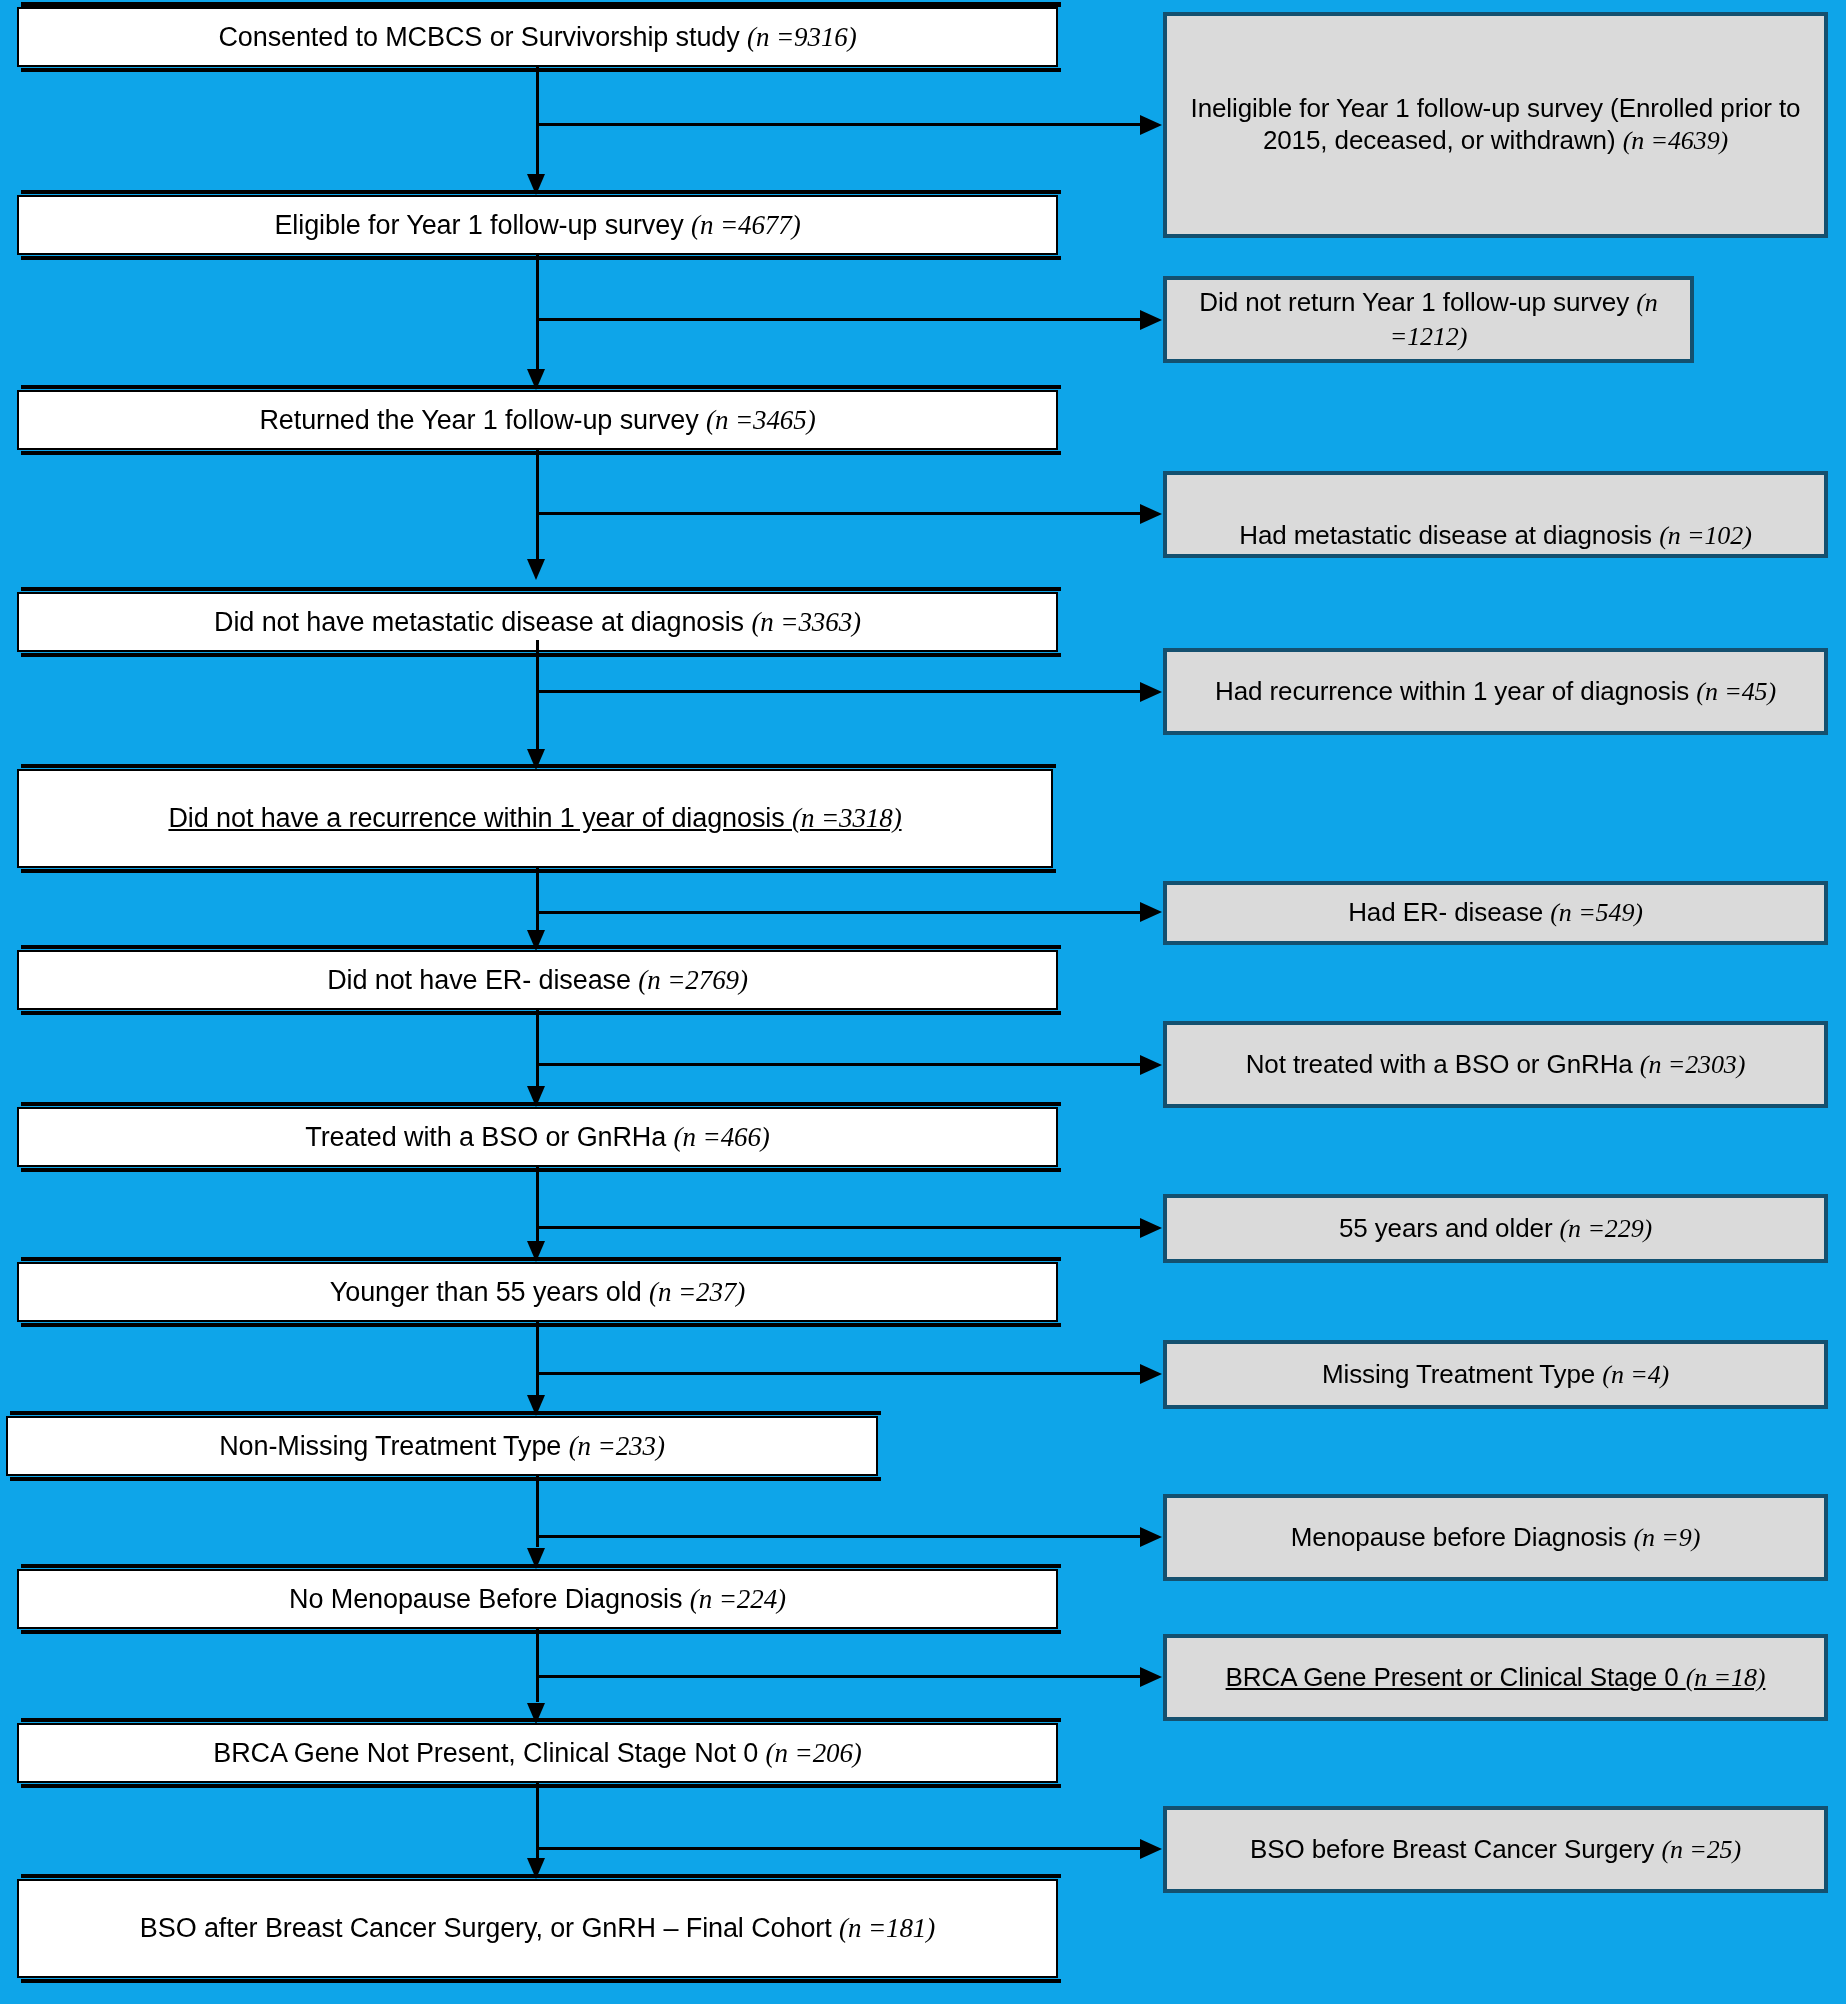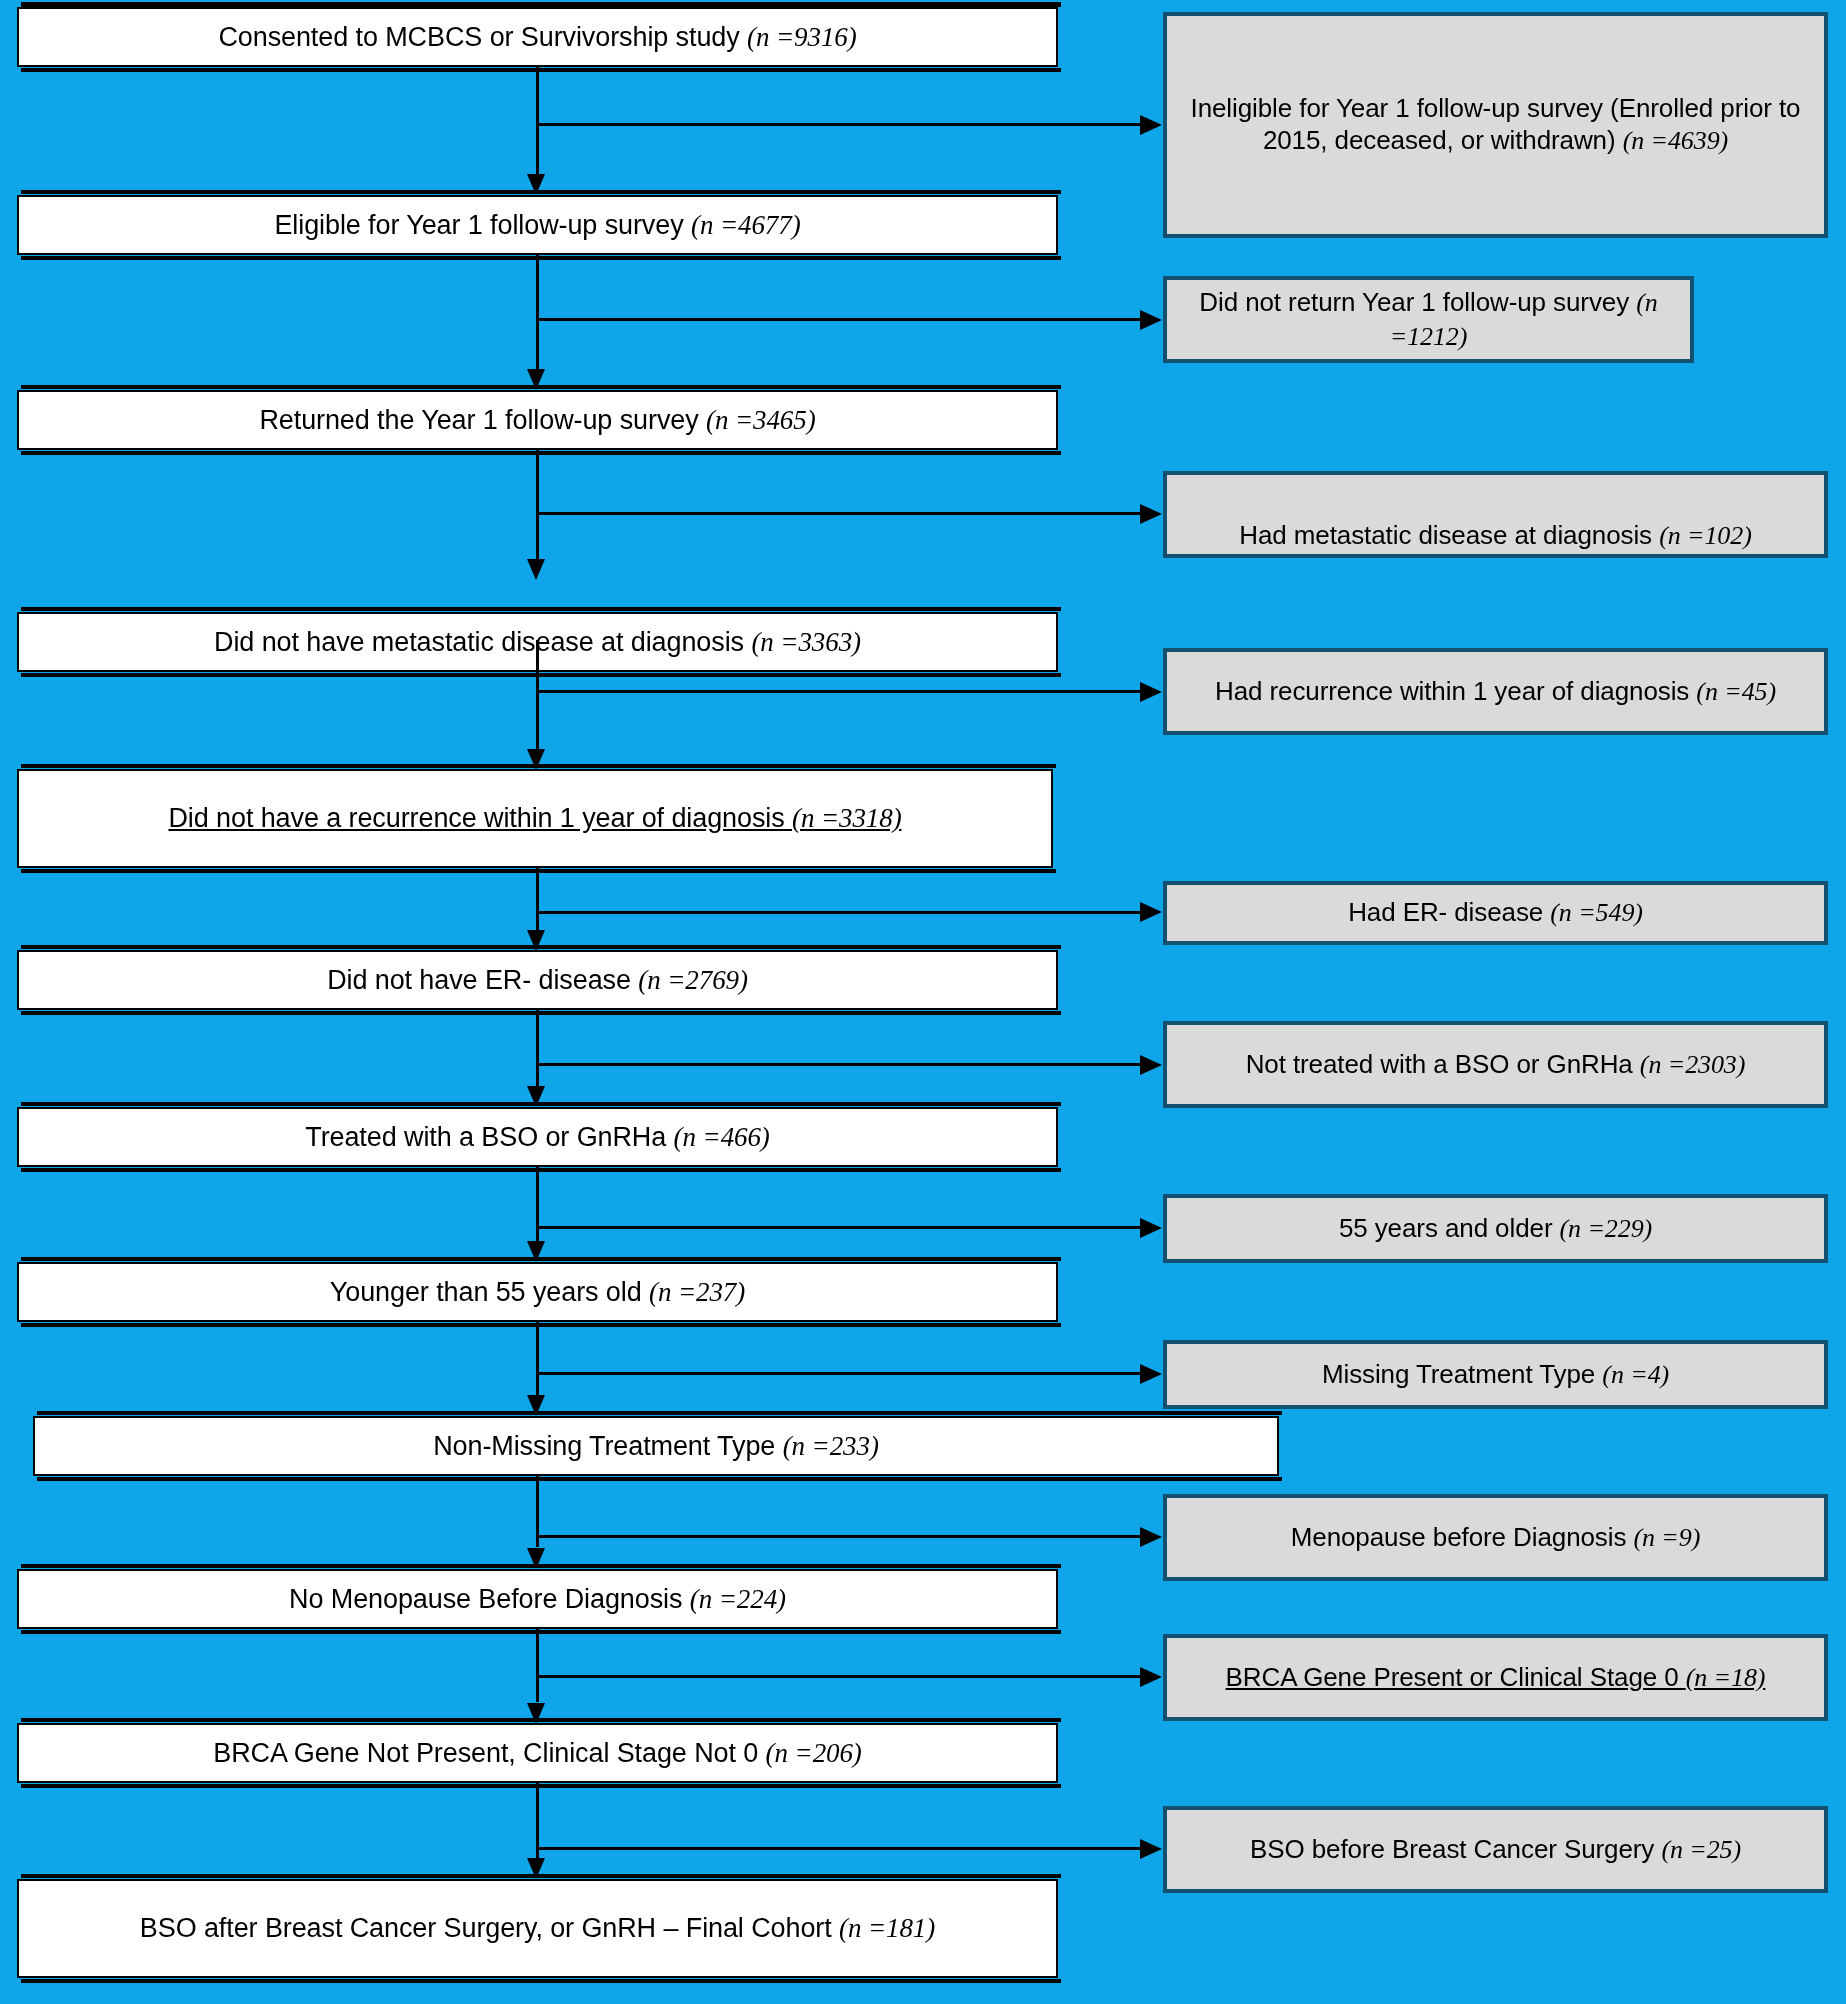--- a/index.html
+++ b/index.html
@@ -97,41 +97,41 @@
   </div>
 
   <div class="mbox" style="left:17px;  top:195px;  width:1041px; height:60px;">
     <span class="boxtxt"><span>Eligible for Year 1 follow-up survey </span><span class="nit">(n =4677)</span></span>
   </div>
 
   <div class="mbox" style="left:17px;  top:390px;  width:1041px; height:60px;">
     <span class="boxtxt"><span>Returned the Year 1 follow-up survey </span><span class="nit">(n =3465)</span></span>
   </div>
 
-  <div class="mbox" style="left:17px;  top:612px; width:1041px; height:60px;">
+  <div class="mbox" style="left:17px;  top:592px; width:1041px; height:60px;">
     <span class="boxtxt"><span>Did not have metastatic disease at diagnosis </span><span class="nit">(n =3363)</span></span>
   </div>
 
   <div class="mbox" style="left:17px;  top:769px; width:1036px; height:99px;text-decoration:underline;">
     <span class="boxtxt"><span>Did not have a recurrence within 1 year of diagnosis </span><span class="nit">(n =3318)</span></span>
   </div>
 
   <div class="mbox" style="left:17px;  top:950px; width:1041px; height:60px;">
     <span class="boxtxt"><span>Did not have ER- disease </span><span class="nit">(n =2769)</span></span>
   </div>
 
   <div class="mbox" style="left:17px;  top:1107px; width:1041px; height:60px;">
     <span class="boxtxt"><span>Treated with a BSO or GnRHa </span><span class="nit">(n =466)</span></span>
   </div>
 
   <div class="mbox" style="left:17px;  top:1262px; width:1041px; height:60px;">
     <span class="boxtxt"><span>Younger than 55 years old </span><span class="nit">(n =237)</span></span>
   </div>
 
-  <div class="mbox" style="left:33px;  top:1416px; width:1246px; height:60px;">
+  <div class="mbox" style="left:6px;  top:1416px; width:872px; height:60px;">
     <span class="boxtxt"><span>Non-Missing Treatment Type </span><span class="nit">(n =233)</span></span>
   </div>
 
   <div class="mbox" style="left:17px;  top:1569px; width:1041px; height:60px;">
     <span class="boxtxt"><span>No Menopause Before Diagnosis </span><span class="nit">(n =224)</span></span>
   </div>
 
   <div class="mbox" style="left:17px;  top:1723px; width:1041px; height:60px;">
     <span class="boxtxt"><span>BRCA Gene Not Present, Clinical Stage Not 0  </span><span class="nit">(n =206)</span></span>
   </div>

